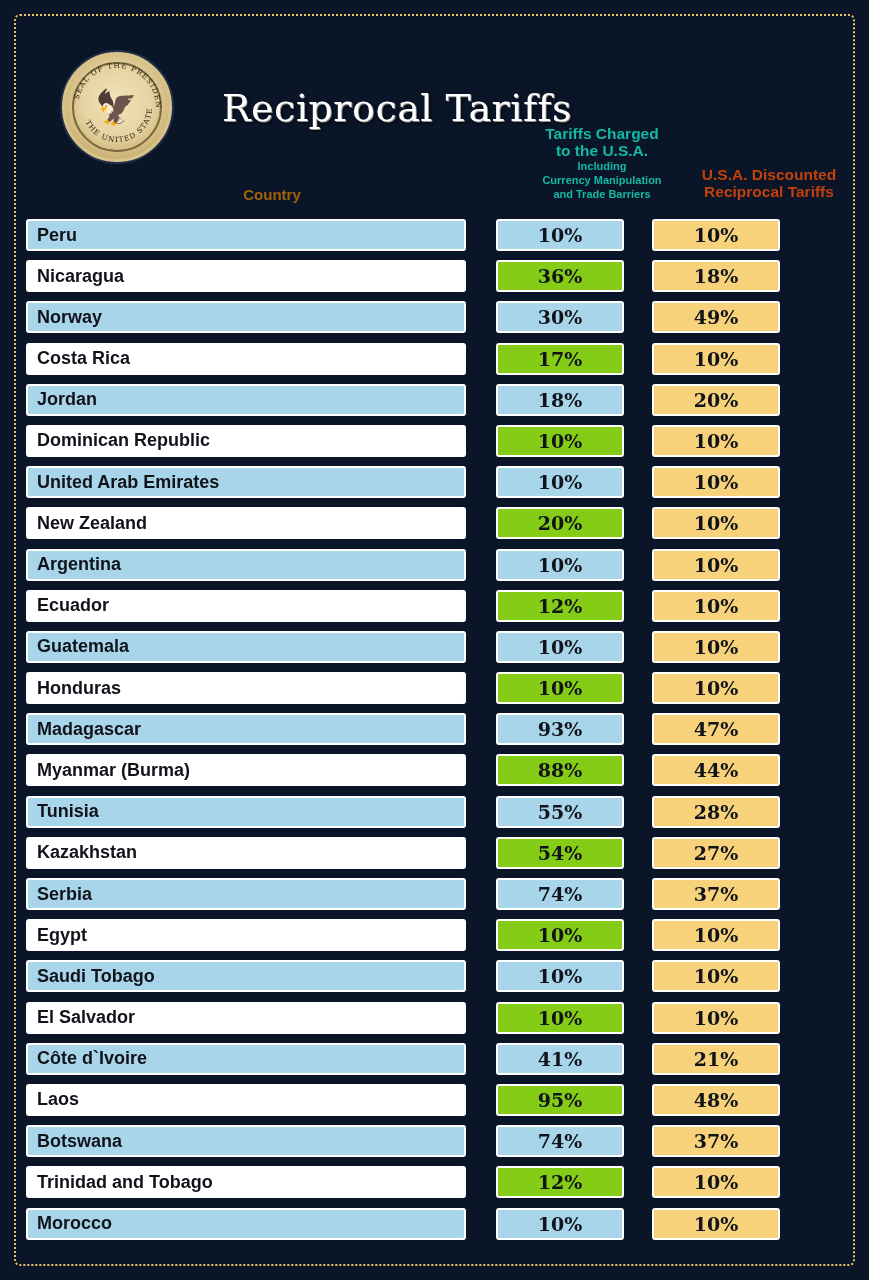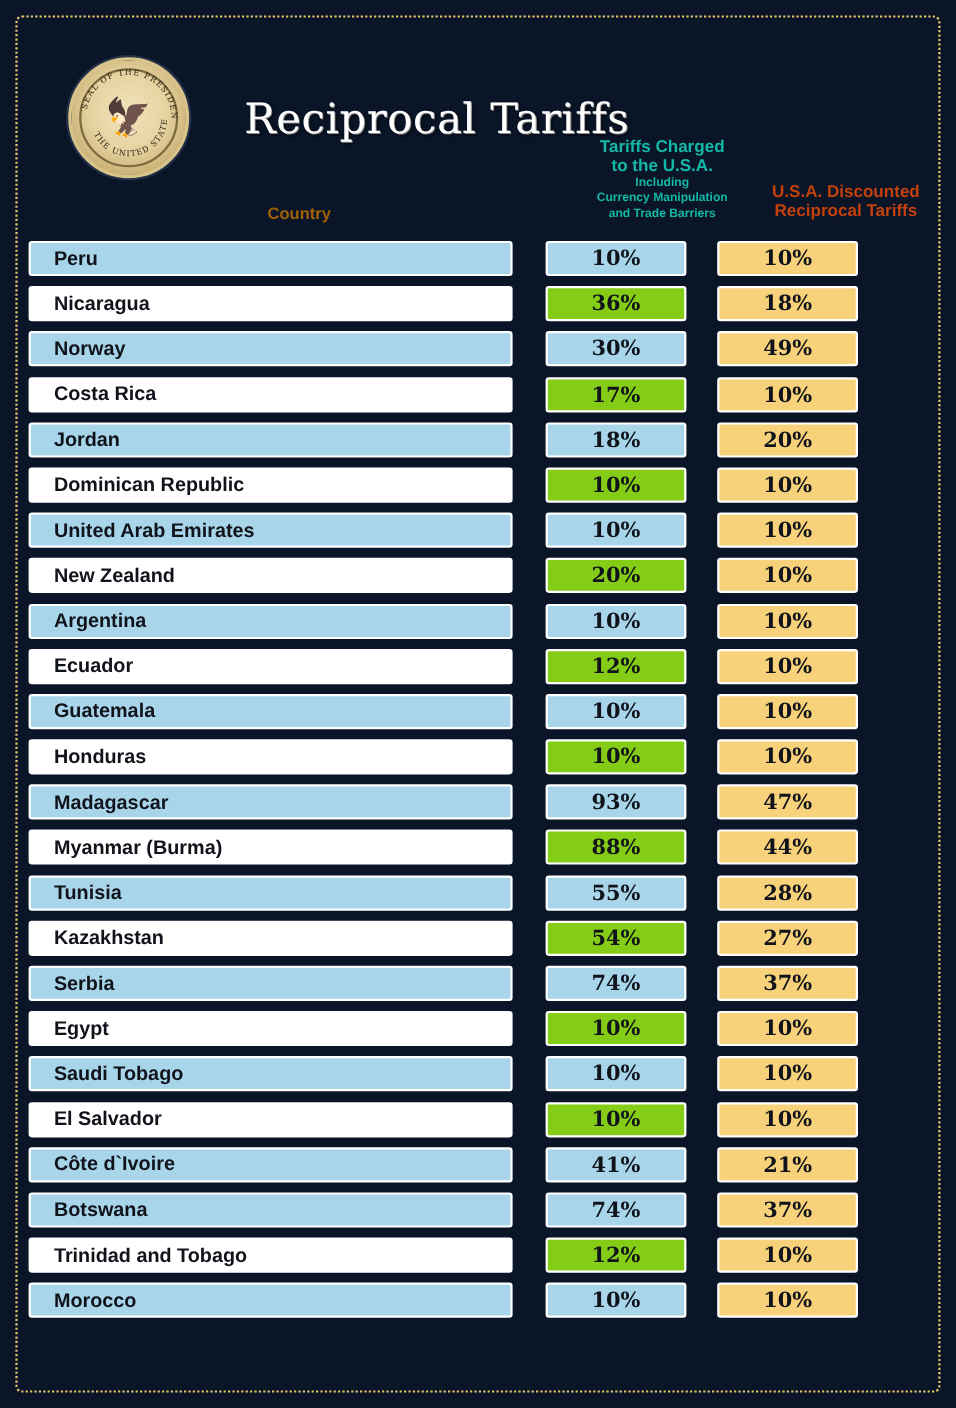--- a/index.html
+++ b/index.html
@@ -146,21 +146,21 @@
     margin-bottom: 3.2px;
   }
   .cell-country {
     width: 440px;
     height: 32px;
     box-sizing: border-box;
     border: 2px solid #ffffff;
     border-radius: 3px;
     display: flex;
     align-items: center;
-    padding-left: 21px;
+    padding-left: 9px;
     font-size: 18px;
     font-weight: bold;
     color: #10131a;
     font-family: "Liberation Sans", sans-serif;
   }
   .cell-country.alt { background: #a8d5ea; }
   .cell-country.plain { background: #ffffff; }
 
   .cell-charged {
     width: 128px;
@@ -344,20 +344,25 @@
           <div class="cell-country plain">El Salvador</div>
           <div class="cell-charged plain">10%</div>
           <div class="cell-discount">10%</div>
         </div>
         <div class="row">
           <div class="cell-country alt">Côte d`Ivoire</div>
           <div class="cell-charged alt">41%</div>
           <div class="cell-discount">21%</div>
         </div>
         <div class="row">
+          <div class="cell-country plain">Laos</div>
+          <div class="cell-charged plain">95%</div>
+          <div class="cell-discount">48%</div>
+        </div>
+        <div class="row">
           <div class="cell-country alt">Botswana</div>
           <div class="cell-charged alt">74%</div>
           <div class="cell-discount">37%</div>
         </div>
         <div class="row">
           <div class="cell-country plain">Trinidad and Tobago</div>
           <div class="cell-charged plain">12%</div>
           <div class="cell-discount">10%</div>
         </div>
         <div class="row">

